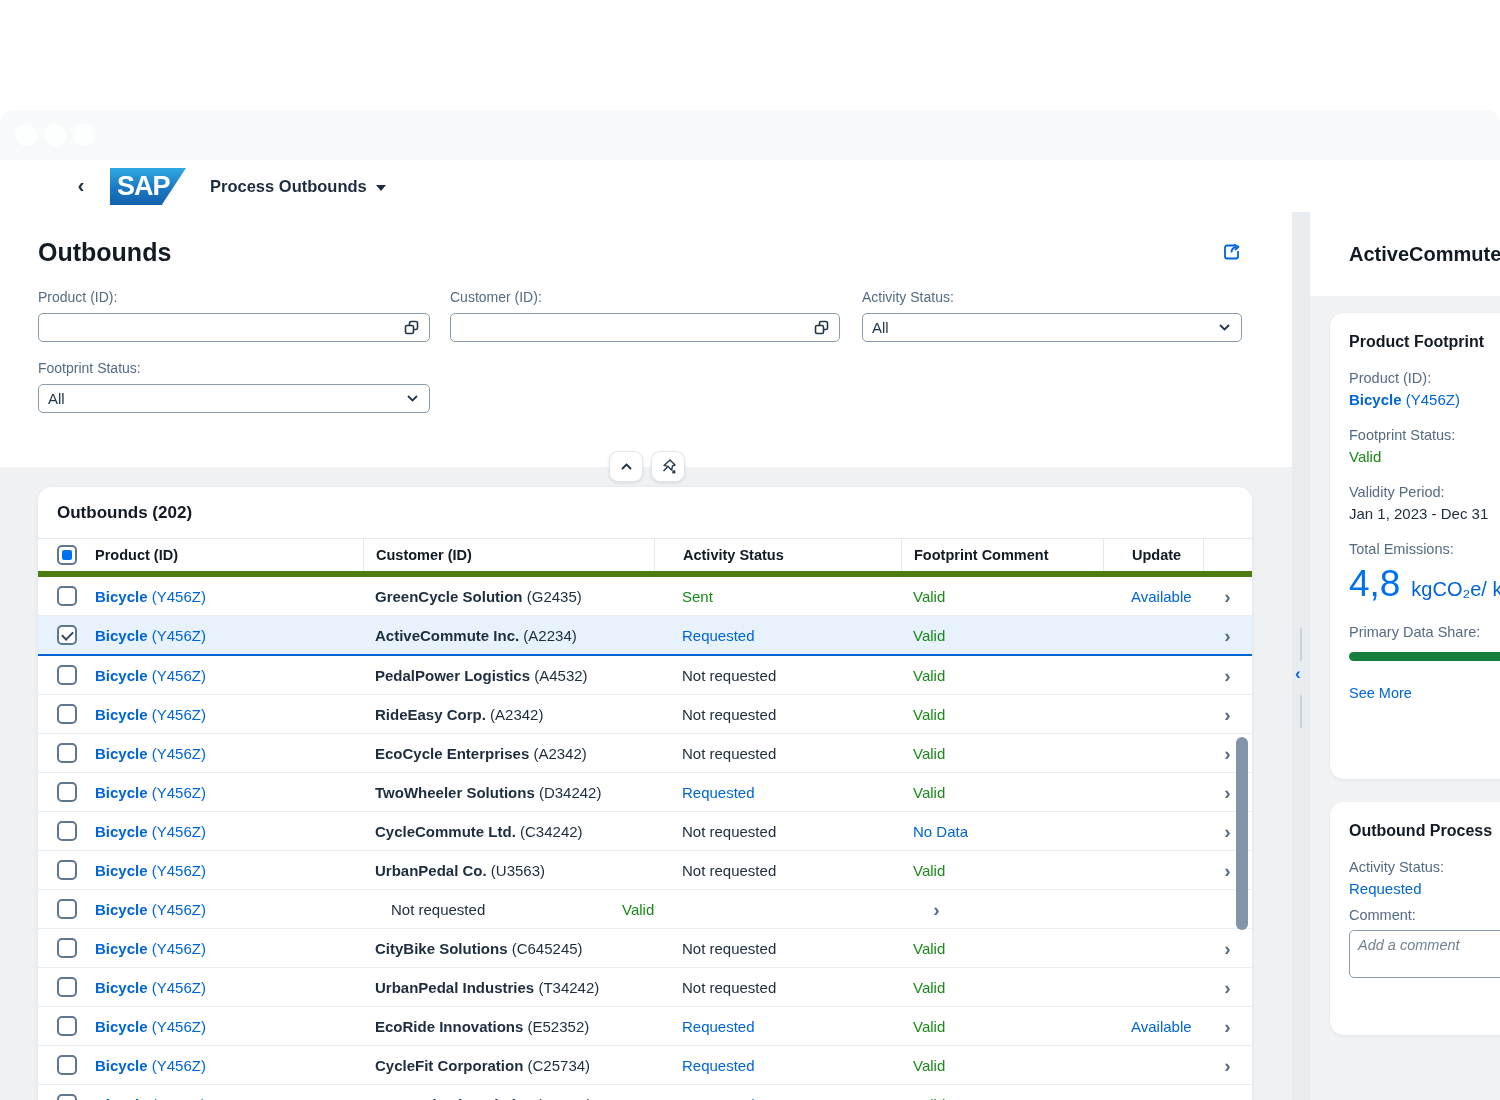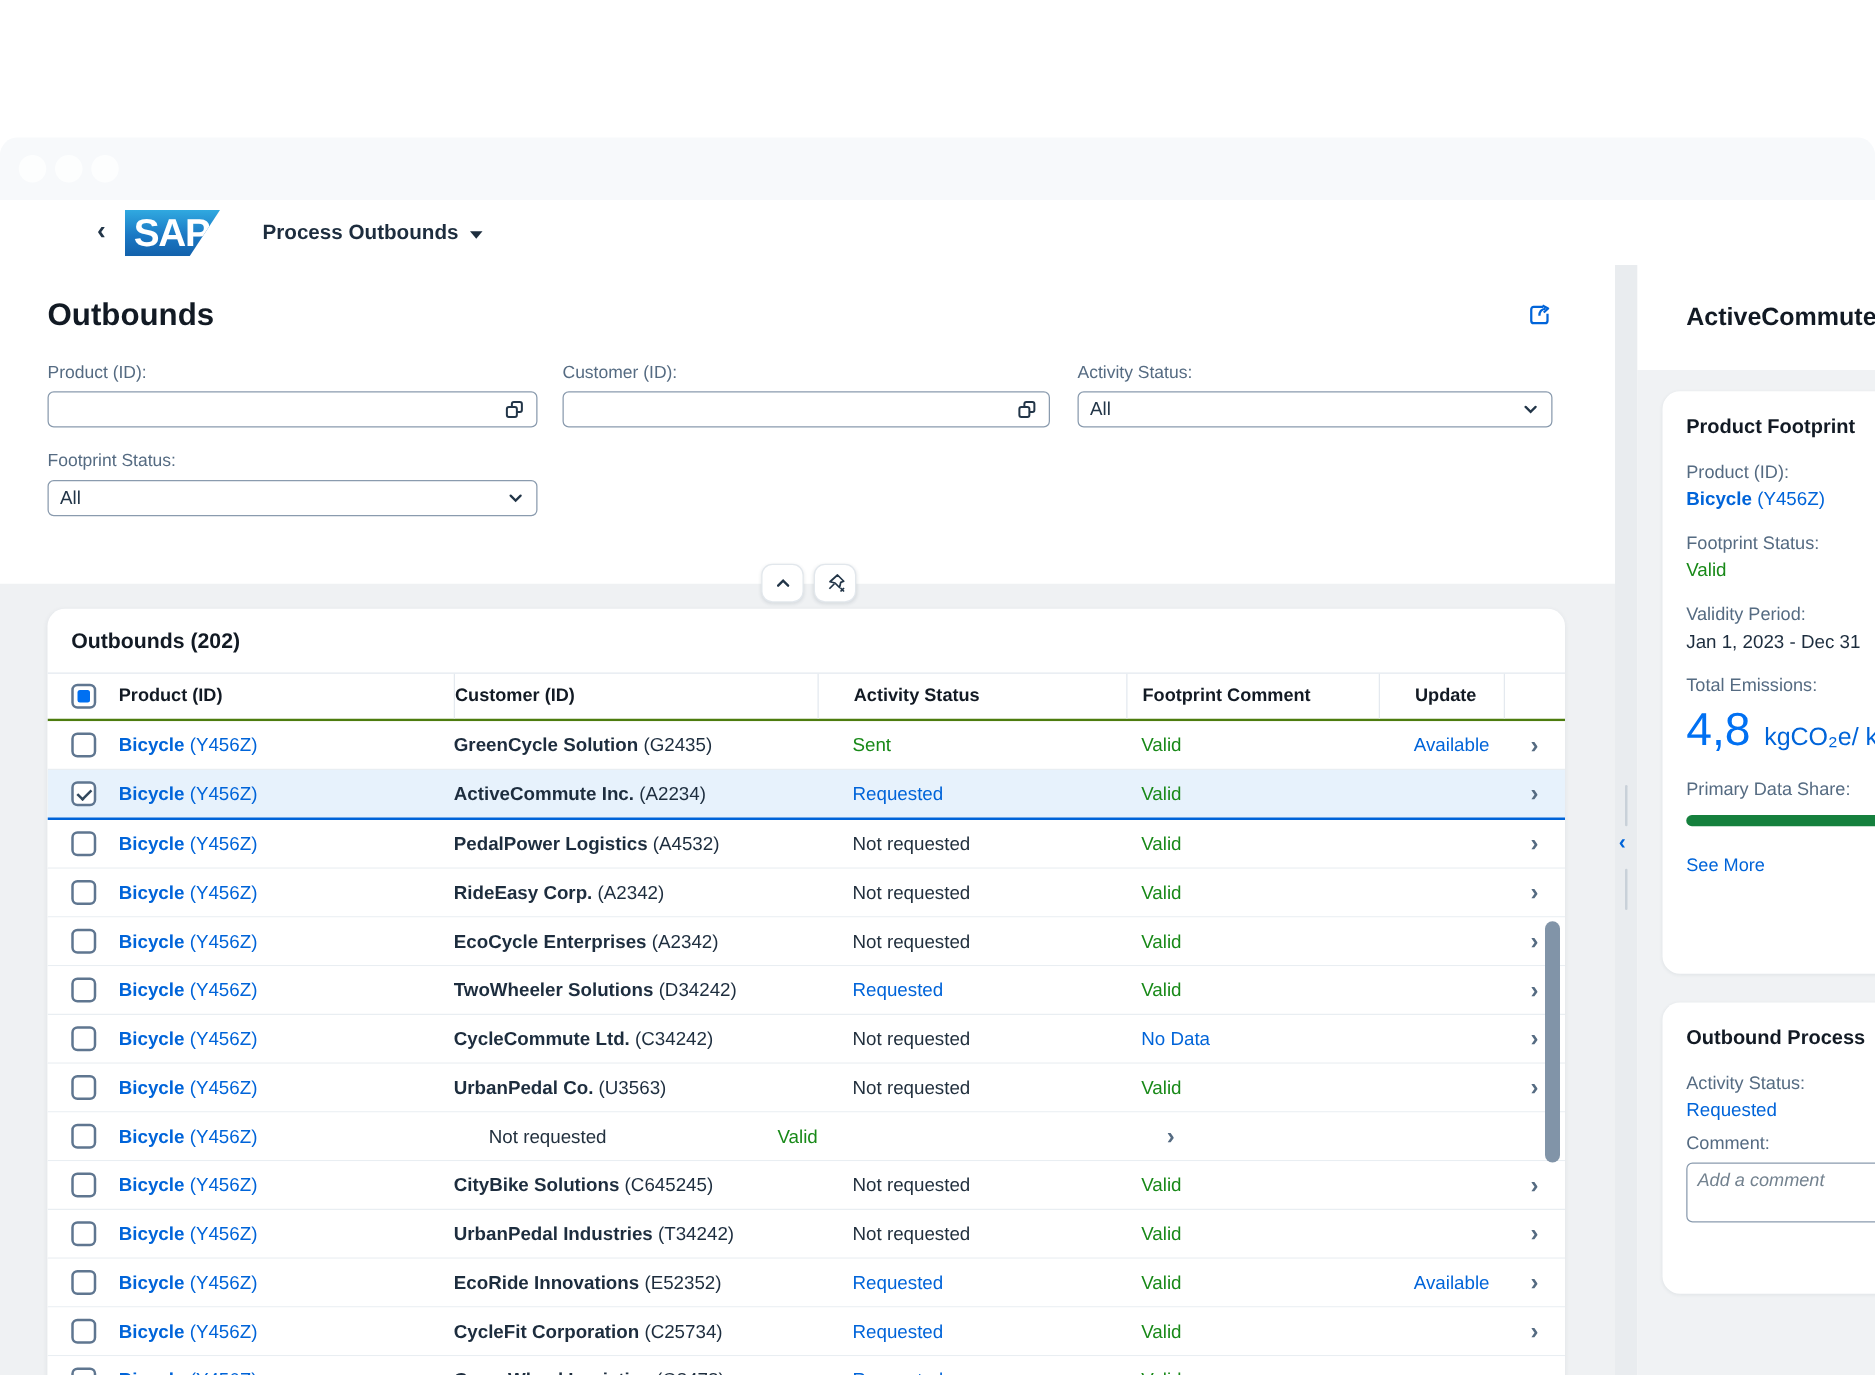--- a/index.html
+++ b/index.html
@@ -11,24 +11,24 @@
   }
   
   .top-bar { position:absolute; left:0; top:110px; width:1500px; height:50px;
              background:#f7f9fb; border-radius:14px 14px 0 0; display:flex; align-items:center; padding-left:15px; }
   .win-dot { width:22px; height:22px; border-radius:50%; background:#fdfefe; margin-right:7px; }
 
   
   .app-header { position:absolute; left:0; top:160px; width:1500px; height:52px; background:#fff; }
   .back-btn { position:absolute; left:68px; top:10px; width:26px; height:30px; border:none; background:none;
               font-size:21px; font-weight:700; color:#223548; cursor:pointer; line-height:30px; }
-  .sap-logo { position:absolute; left:100px; top:8px; width:76px; height:37px;
+  .sap-logo { position:absolute; left:110px; top:8px; width:76px; height:37px;
               background:linear-gradient(180deg,#30a9e0 0%,#1b78c4 55%,#1261ab 100%);
               clip-path:polygon(0 0,100% 0,68% 100%,0 100%);
-              color:#fff; font-weight:800; font-size:31px; letter-spacing:-1px;
+              color:#fff; font-weight:800; font-size:27px; letter-spacing:-1px;
               display:flex; align-items:center; padding-left:7px; }
   .app-title-wrap { position:absolute; left:210px; top:8px; height:37px; display:flex; align-items:center; cursor:pointer; }
   .app-title { font-size:16.5px; font-weight:800; color:#1d2d3e; }
   .caret-down { width:0; height:0; border-left:5px solid transparent; border-right:5px solid transparent;
                 border-top:6px solid #1d2d3e; margin-left:9px; margin-top:2px; }
 
   
   .page-title { position:absolute; left:38px; top:238px; font-size:25px; font-weight:800; color:#121a24; }
   .export-btn { position:absolute; left:1221px; top:240px; width:24px; height:24px; border:none; background:none; cursor:pointer; }
   .filter-label { position:absolute; font-size:14px; color:#556b82; }
@@ -45,27 +45,27 @@
   .bar-actions { position:absolute; left:609px; top:451px; display:flex; gap:8px; }
   .bar-btn { width:34px; height:31px; background:#fff; border:1px solid #e2e7ec; border-radius:9px;
              box-shadow:0 1px 3px rgba(34,54,73,.12); display:flex; align-items:center; justify-content:center; cursor:pointer; }
 
   
   .table-card { position:absolute; left:38px; top:487px; width:1214px; height:700px; background:#fff;
                 border-radius:14px; box-shadow:0 1px 4px rgba(34,54,73,.08); overflow:hidden; }
   .table-title-row { height:52px; display:flex; align-items:center; padding-left:19px;
                      border-bottom:1px solid #e4e9ef; }
   .table-title { font-size:17px; font-weight:800; color:#121a24; }
-  .thead { display:flex; align-items:stretch; height:38px; border-bottom:2px solid #4d7c0f; }
+  .thead { display:flex; align-items:stretch; height:38px; border-bottom:6px solid #4d7c0f; }
   .trow  { display:flex; align-items:stretch; height:39px; border-bottom:1px solid #e9eef2; background:#fff; }
   .trow.selected { background:#e7f2fc; border-bottom:2px solid #0064d9; height:40px; }
   .cell { display:flex; align-items:center; font-size:15px; overflow:hidden; white-space:nowrap; }
   .col-check     { width:57px; flex:none; padding-left:19px; }
   .col-product   { width:268px; flex:none; }
-  .col-customer  { width:291px; flex:none; padding-left:0; }
+  .col-customer  { width:291px; flex:none; padding-left:12px; }
   .col-activity  { width:247px; flex:none; padding-left:28px; }
   .col-footprint { width:202px; flex:none; padding-left:12px; }
   .col-update    { width:100px; flex:none; padding-left:28px; }
   .col-nav       { width:49px;  flex:none; justify-content:center; }
   .thead .cell { font-size:14.5px; font-weight:700; color:#121a24; }
   .thead .sep { border-left:1px solid #e4e9ef; }
 
   .checkbox { position:relative; width:20px; height:20px; border:2px solid #5f7690; border-radius:5px; background:#fff; cursor:pointer; flex:none; }
   .checkbox.indeterminate::after { content:''; position:absolute; inset:3px; background:#0070f2; border-radius:2px; }
   .checkbox.checked::after { content:''; position:absolute; left:3px; top:4px; width:9px; height:5px;

